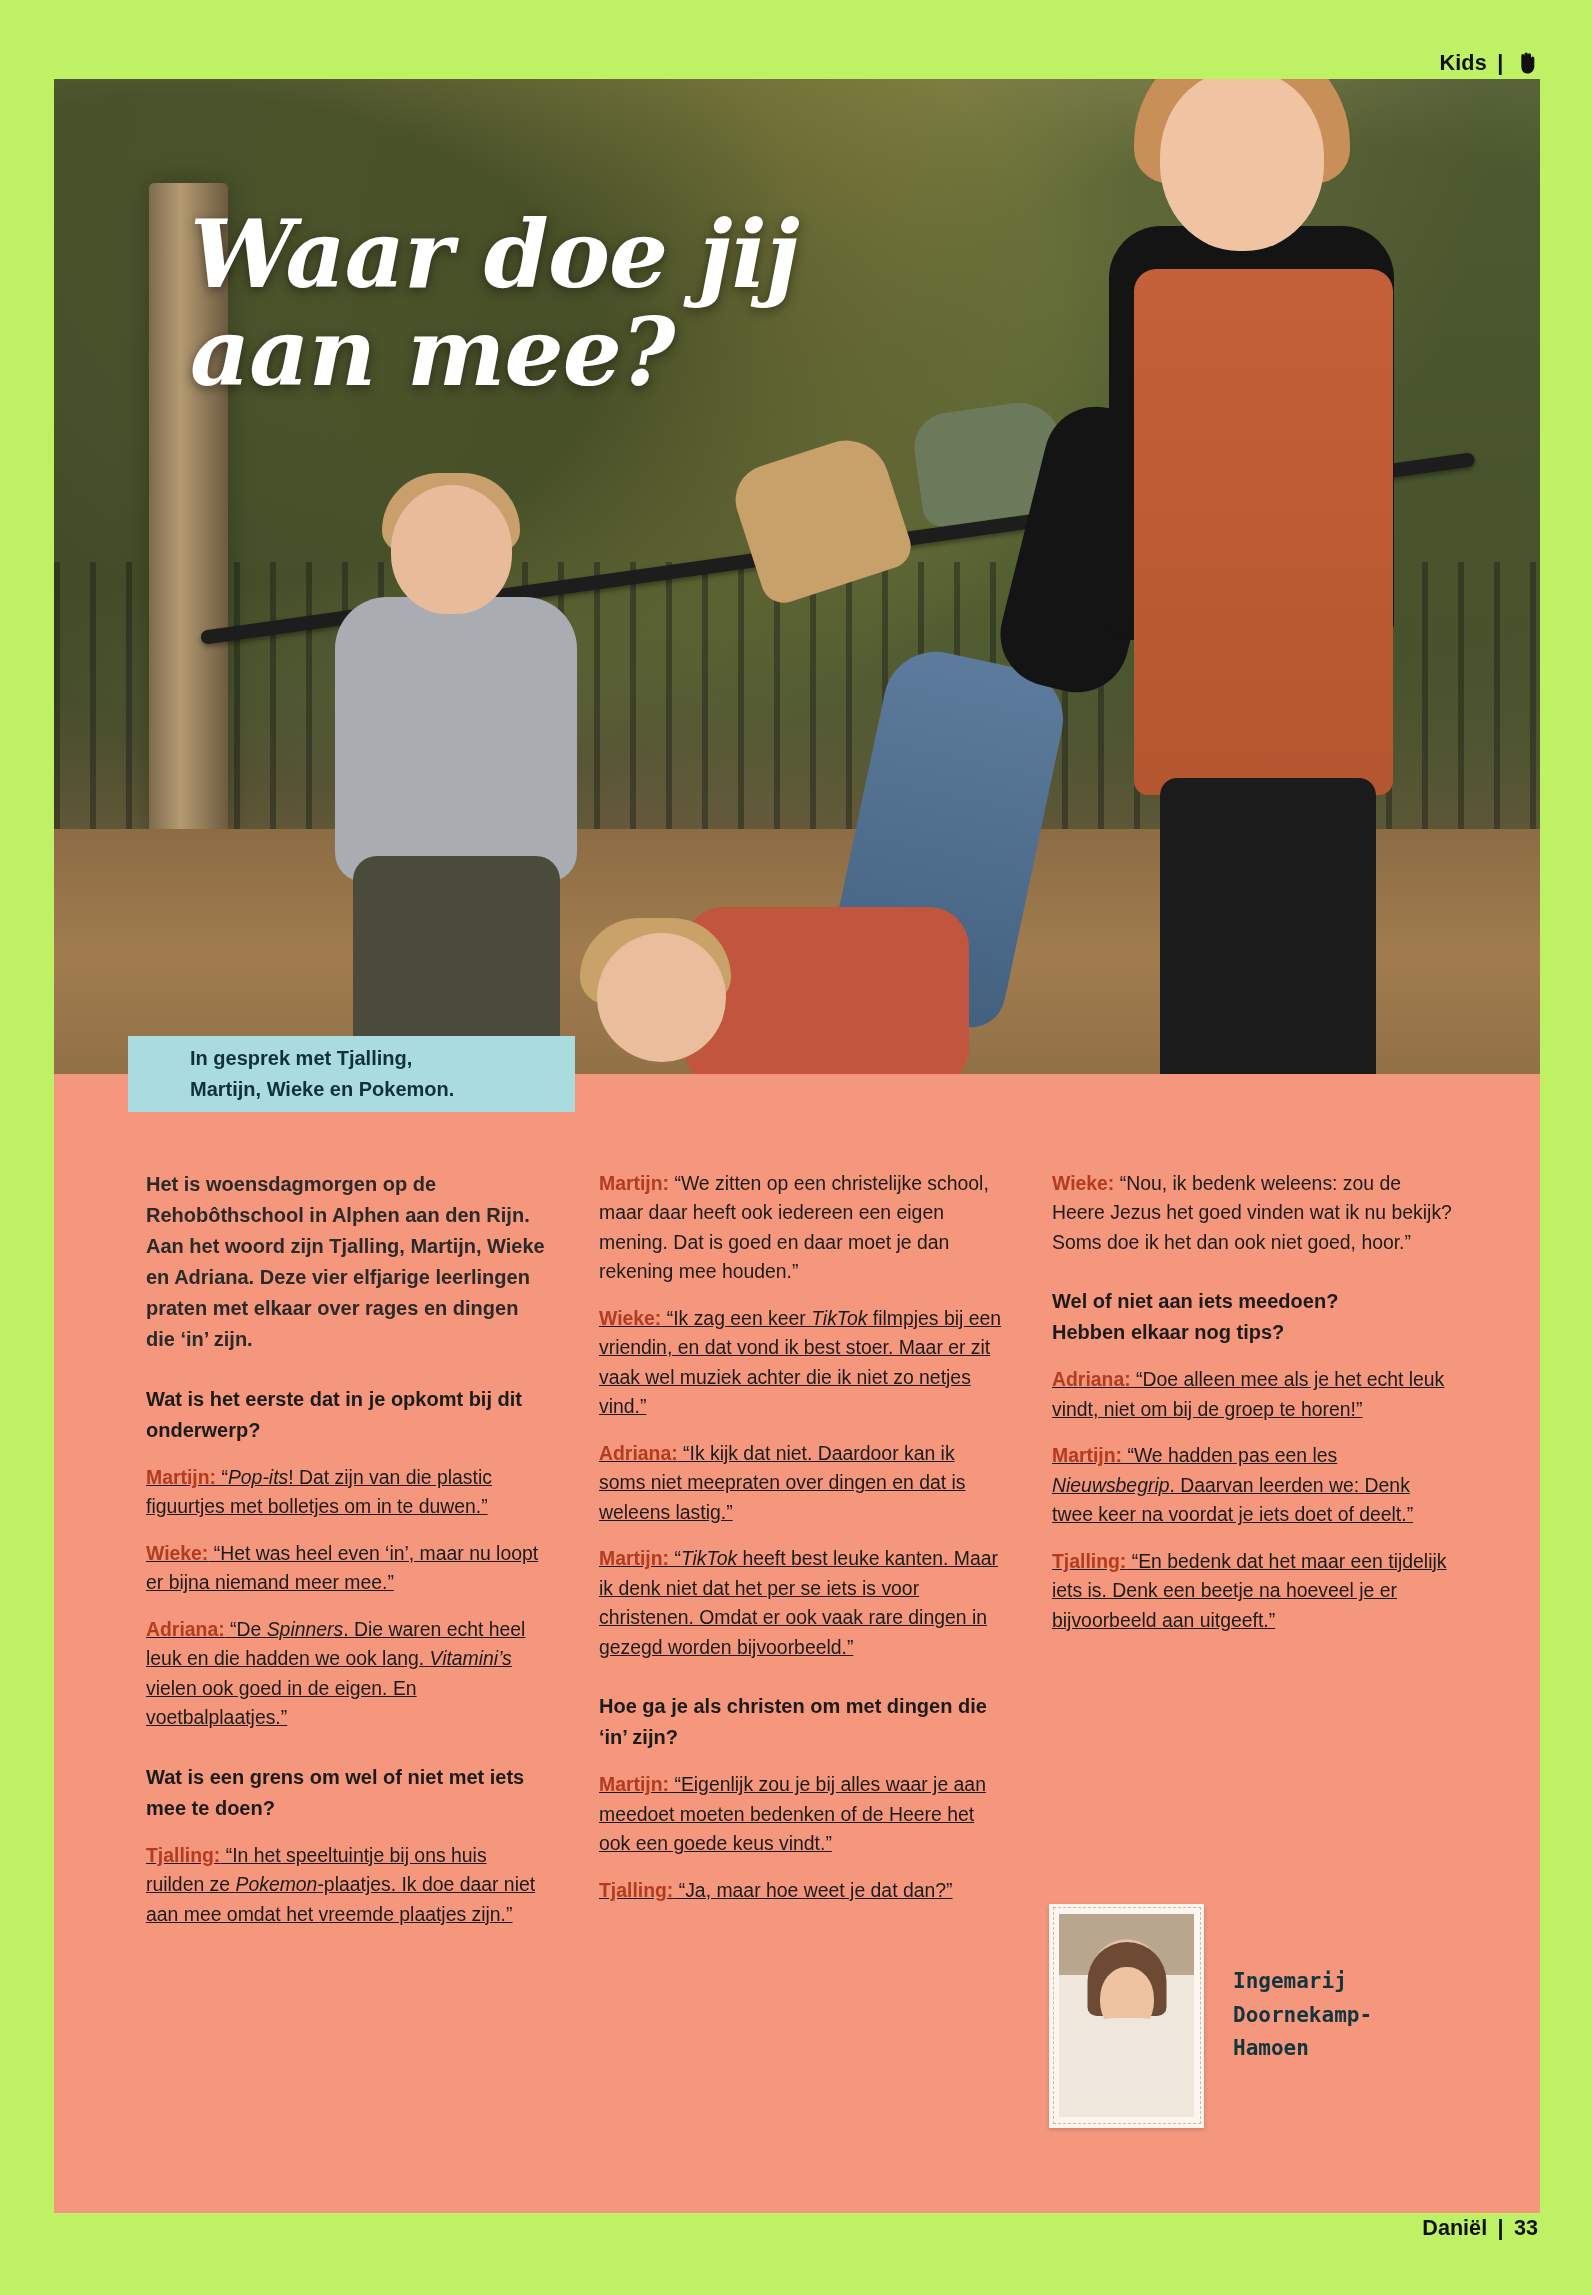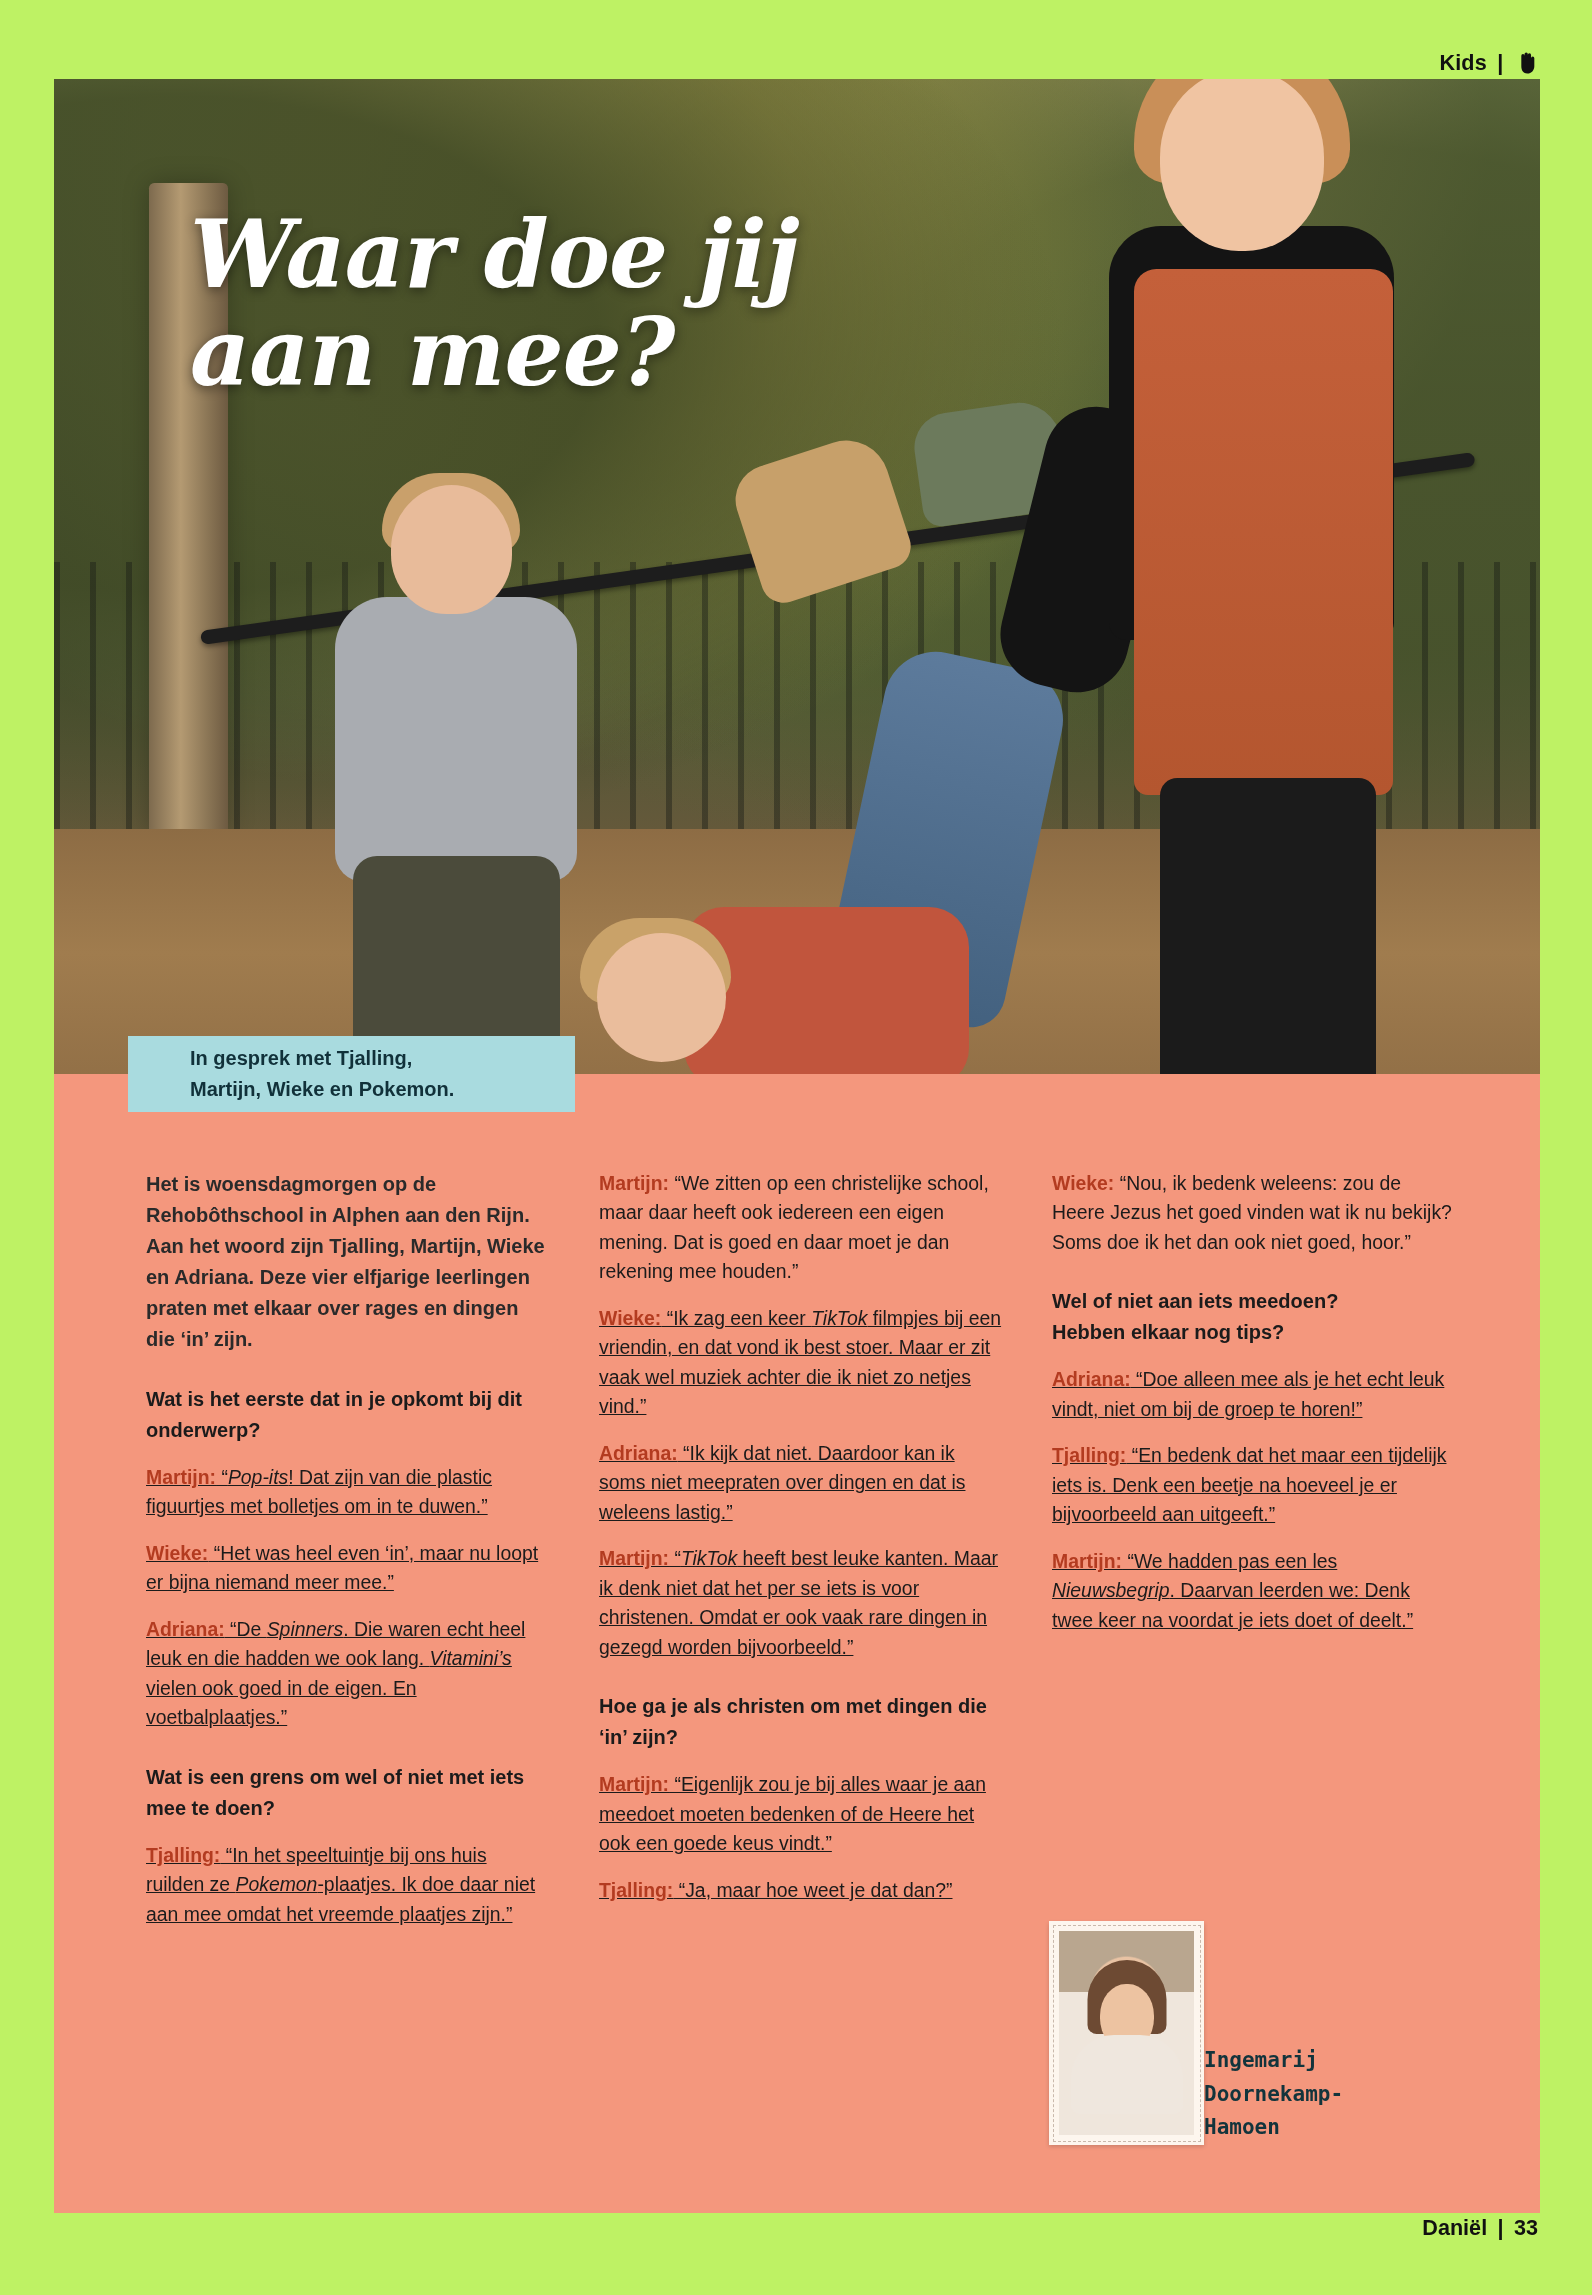--- a/index.html
+++ b/index.html
@@ -130,21 +130,21 @@
   p{margin:0 0 0 0;font-size:19.4px;line-height:1.52;color:#1b1b1b;}
   .lead{font-weight:bold;color:#2a2a2a;font-size:20px;line-height:1.55;}
   .q{font-weight:bold;color:#1b1b1b;font-size:20px;line-height:1.55;margin-top:29px;}
   .qa{margin-top:17px;text-decoration:underline;}
   .speaker{font-weight:bold;color:#b33b20;}
   .it{font-style:italic;}
 
   
   .portrait-wrap{
     position:absolute;left:1049px;top:1886px;width:406px;height:259px;
-    display:flex;align-items:flex-end;
+    display:flex;align-items:center;gap:29px;
   }
   .frame{
     position:relative;width:155px;height:224px;
     background:#fdf6ee;
     padding:10.4px;box-sizing:border-box;
     box-shadow:0 1.7px 4.3px rgba(0,0,0,.18);
   }
   .frame:before{
     content:"";position:absolute;inset:3.5px;border:1.7px dashed #c9b9ac;pointer-events:none;
   }
@@ -280,24 +280,24 @@
         <span class="speaker">Wieke:</span><span> “Nou, ik bedenk weleens: zou de Heere Jezus het goed vinden wat ik nu bekijk? Soms doe ik het dan ook niet goed, hoor.”</span>
       </p>
 
       <p class="q">Wel of niet aan iets meedoen?</p>
       <p class="q" style="margin-top:0">Hebben elkaar nog tips?</p>
 
       <p class="qa">
         <span class="speaker">Adriana:</span><span> “Doe alleen mee als je het echt leuk vindt, niet om bij de groep te horen!”</span>
       </p>
       <p class="qa">
+        <span class="speaker">Martijn:</span><span> “We hadden pas een les </span><span class="it">Nieuwsbegrip</span><span>. Daarvan leerden we: Denk twee keer  na voordat je iets doet of deelt.”</span>
+      </p>
+      <p class="qa">
         <span class="speaker">Tjalling:</span><span> “En bedenk dat het maar een tijdelijk iets is. Denk een beetje na hoeveel je er bijvoorbeeld aan uitgeeft.”</span>
-      </p>
-      <p class="qa">
-        <span class="speaker">Martijn:</span><span> “We hadden pas een les </span><span class="it">Nieuwsbegrip</span><span>. Daarvan leerden we: Denk twee keer  na voordat je iets doet of deelt.”</span>
       </p>
     </div>
   </div>
 
   <div class="portrait-wrap">
     <div class="frame">
       <div class="photo-inner">
         <div class="hair"></div>
         <div class="face"></div>
         <div class="scarf"></div>

